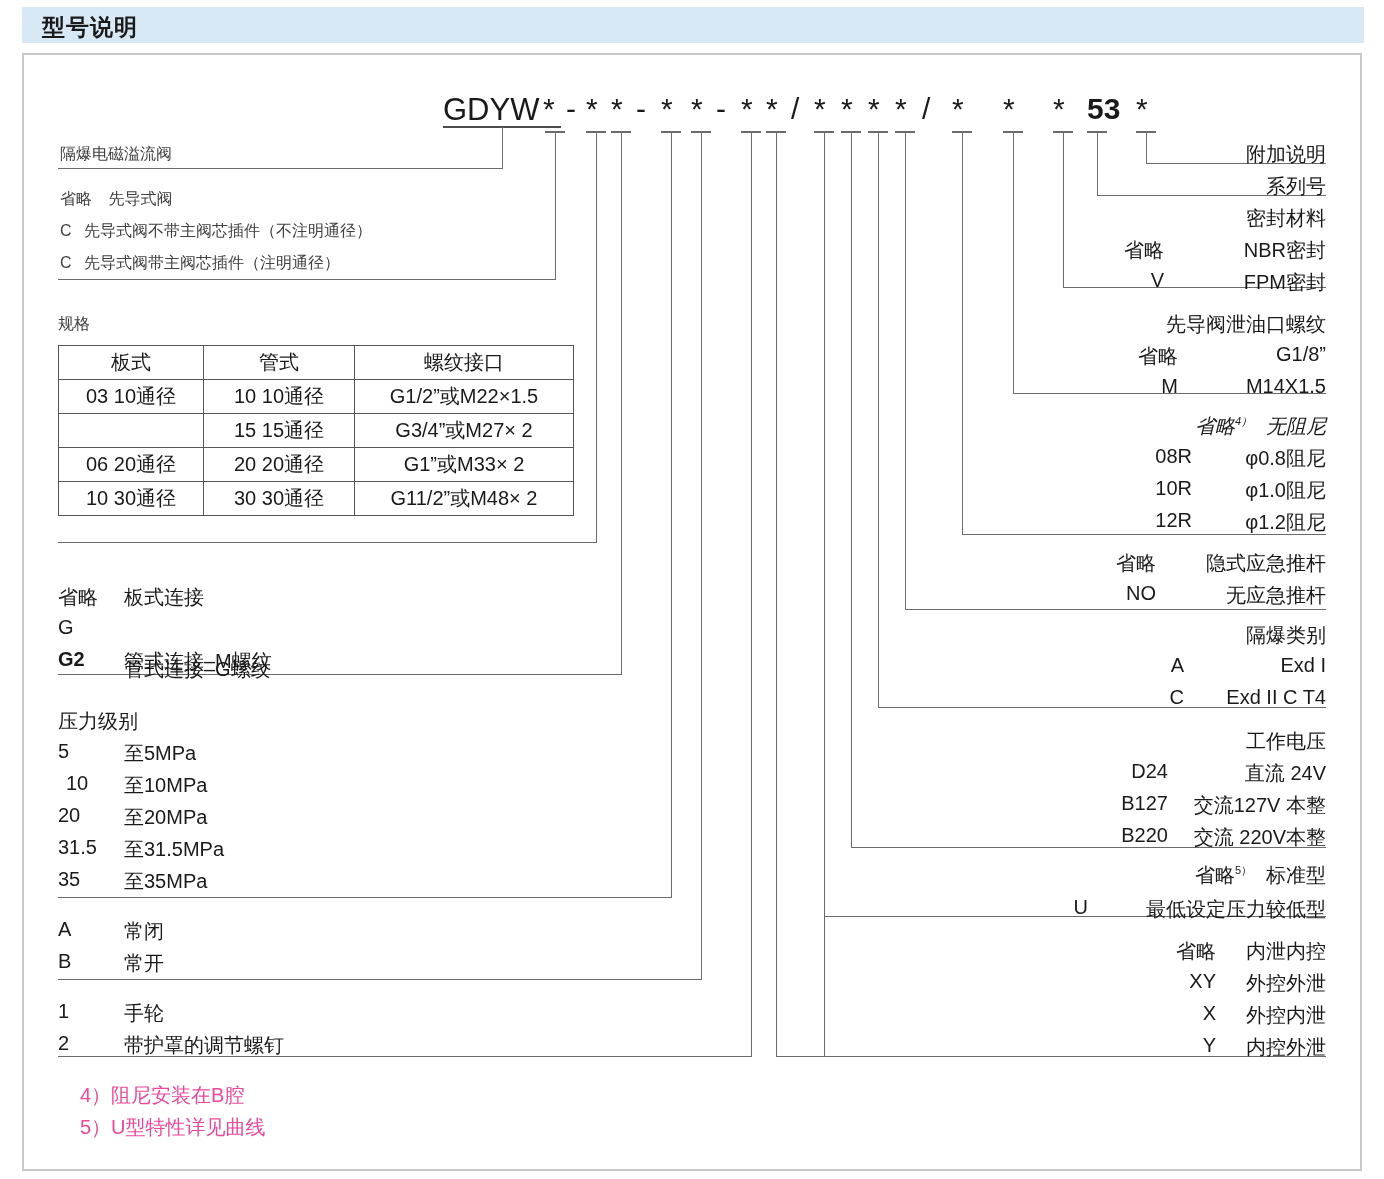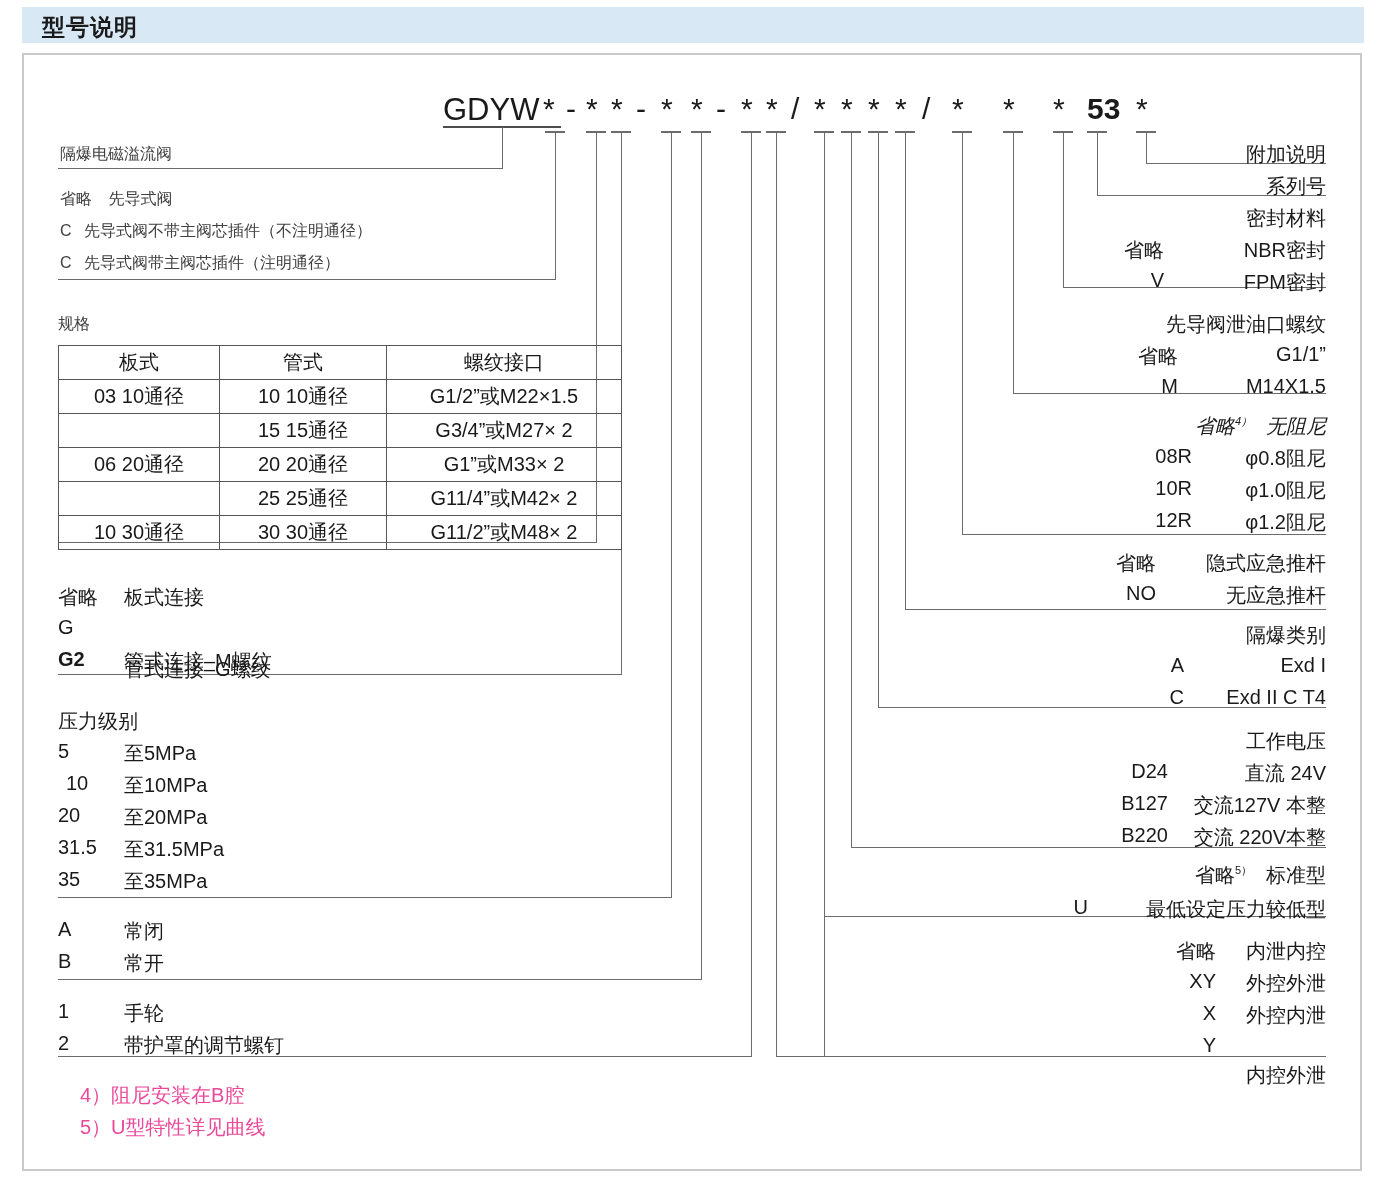--- a/index.html
+++ b/index.html
@@ -46,21 +46,21 @@
   .code-cell{position:absolute;white-space:nowrap;font-size:20px;color:#1a1a1a;}
   sup{font-size:11px;vertical-align:super;}
   
   #spec-table{
     position:absolute;left:58px;top:345px;border-collapse:collapse;
   }
   #spec-table td,#spec-table th{
     border:1px solid #555;
     font-size:20px;font-weight:normal;color:#1a1a1a;
     text-align:center;
-    padding:3px 8px;
+    padding:3px 0;
     height:26px;
     white-space:nowrap;
   }
   #spec-table th{font-size:20px;}
   .col-a{width:144px;}
   .col-b{width:150px;}
   .col-c{width:218px;}
   
   .footnote{position:absolute;font-size:20px;white-space:nowrap;color:#ec4899;}
 </style>
@@ -202,25 +202,20 @@
     <td></td>
     <td>15  15通径</td>
     <td>G3/4”或M27× 2</td>
   </tr>
   <tr>
     <td>06  20通径</td>
     <td>20  20通径</td>
     <td>G1”或M33× 2</td>
   </tr>
   <tr>
-    <td></td>
-    <td>25  25通径</td>
-    <td>G11/4”或M42× 2</td>
-  </tr>
-  <tr>
     <td>10  30通径</td>
     <td>30  30通径</td>
     <td>G11/2”或M48× 2</td>
   </tr>
 </tbody>
   </table>
 
 <div class="code-cell" style="left:58px;top:584px;">省略</div>
 <div class="code-cell" style="left:124px;top:584px;">板式连接</div>
 <div class="code-cell" style="left:58px;top:616px;">G</div>
@@ -257,21 +252,21 @@
 <div class="r-row" style="right:58px;top:173px;">系列号</div>
 
 <div class="r-row" style="right:58px;top:205px;">密封材料</div>
 <div class="r-row" style="right:220px;top:237px;">省略</div>
 <div class="r-row" style="right:58px;top:237px;">NBR密封</div>
 <div class="r-row" style="right:220px;top:269px;">V</div>
 <div class="r-row" style="right:58px;top:269px;">FPM密封</div>
 
 <div class="r-row" style="right:58px;top:311px;">先导阀泄油口螺纹</div>
 <div class="r-row" style="right:206px;top:343px;">省略</div>
-<div class="r-row" style="right:58px;top:343px;">G1/1”</div>
+<div class="r-row" style="right:58px;top:343px;">G1/8”</div>
 <div class="r-row" style="right:206px;top:375px;">M</div>
 <div class="r-row" style="right:58px;top:375px;">M14X1.5</div>
 
 <div class="r-row" style="right:58px;top:413px;font-style:italic;">
   <span>省略</span><sup>4）</sup><span style="margin-left:14px;">无阻尼</span>
 </div>
 <div class="r-row" style="right:192px;top:445px;">08R</div>
 <div class="r-row" style="right:58px;top:445px;">φ0.8阻尼</div>
 <div class="r-row" style="right:192px;top:477px;">10R</div>
 <div class="r-row" style="right:58px;top:477px;">φ1.0阻尼</div>
@@ -303,13 +298,13 @@
 <div class="r-row" style="right:296px;top:896px;">U</div>
 <div class="r-row" style="right:58px;top:896px;">最低设定压力较低型</div>
 
 <div class="r-row" style="right:168px;top:938px;">省略</div>
 <div class="r-row" style="right:58px;top:938px;">内泄内控</div>
 <div class="r-row" style="right:168px;top:970px;">XY</div>
 <div class="r-row" style="right:58px;top:970px;">外控外泄</div>
 <div class="r-row" style="right:168px;top:1002px;">X</div>
 <div class="r-row" style="right:58px;top:1002px;">外控内泄</div>
 <div class="r-row" style="right:168px;top:1034px;">Y</div>
-<div class="r-row" style="right:58px;top:1062px;margin-left:40px;">内控外泄</div>
+<div class="r-row" style="right:58px;top:1034px;margin-left:40px;">内控外泄</div>
 
 </body></html>

